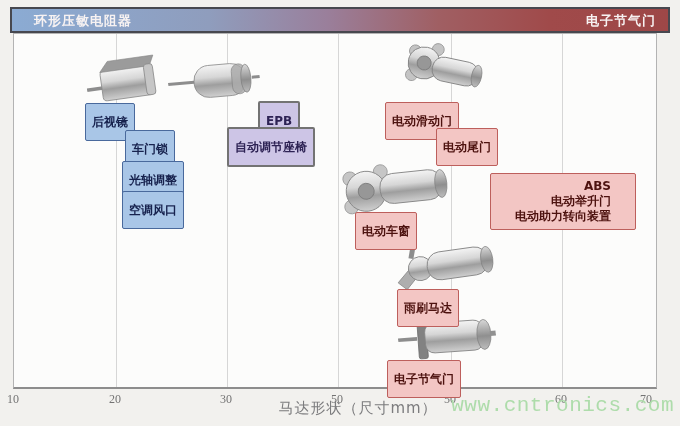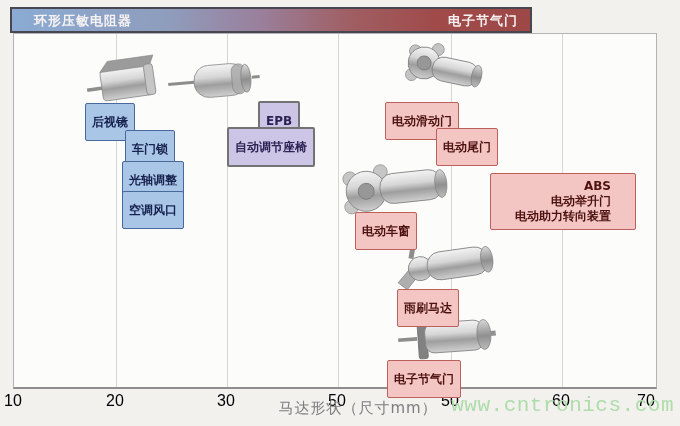--- a/index.html
+++ b/index.html
@@ -3,21 +3,21 @@
 <meta charset="utf-8">
 <style>
   html,body{margin:0;padding:0;background:#f4f3f0;}
   .stage{
     position:relative;width:680px;height:426px;overflow:hidden;
     background:#f2f1ee;
     font-family:"DejaVu Sans","Liberation Sans",sans-serif;
   }
   
   .header-bar{
-    position:absolute;left:10px;top:7px;width:522px;height:26px;
+    position:absolute;left:10px;top:7px;width:660px;height:26px;
     box-sizing:border-box;border:2px solid #47484f;
     background:linear-gradient(90deg,#8babd3 0%,#8f9dbd 30%,#9a7f9b 48%,#a05f63 65%,#a04a4a 82%,#9d4747 100%);
     display:flex;align-items:center;justify-content:space-between;
   }
   .header-bar .h-label{
     color:#f7f2f2;font-size:13px;font-weight:bold;letter-spacing:1px;
     white-space:nowrap;line-height:1;
   }
   .h-left{margin-left:22px;}
   .h-right{margin-right:12px;}
@@ -33,21 +33,21 @@
     position:absolute;font-size:12px;font-weight:bold;line-height:1;
     padding:12px 6px;border-radius:2px;white-space:nowrap;z-index:3;
   }
   .lbl-blue{background:#a9c6e7;border:1px solid #49699c;color:#17224e;}
   .lbl-purple{background:#cdc5e6;border:2px solid #737373;color:#2d2254;}
   .lbl-pink{background:#f3c6c4;border:1px solid #bd5f5c;color:#4d120f;text-align:right;}
   .lbl-multi{line-height:15px;padding:5px 24px;}
   
   .tick{
     position:absolute;top:392px;transform:translateX(-50%);
-    font-family:Liberation Sans, sans-serif;font-size:16px;color:#000000;
+    font-family:Liberation Serif, serif;font-size:12px;color:#737373;
   }
   .axis-title{
     position:absolute;top:399px;left:358px;transform:translateX(-50%);
     font-size:15px;color:#7c7c7e;letter-spacing:1px;white-space:nowrap;
   }
   .watermark{
     position:absolute;top:394px;right:6px;
     font-family:Liberation Mono, monospace;font-size:21px;color:#aedcab;
     letter-spacing:.5px;white-space:nowrap;
   }

